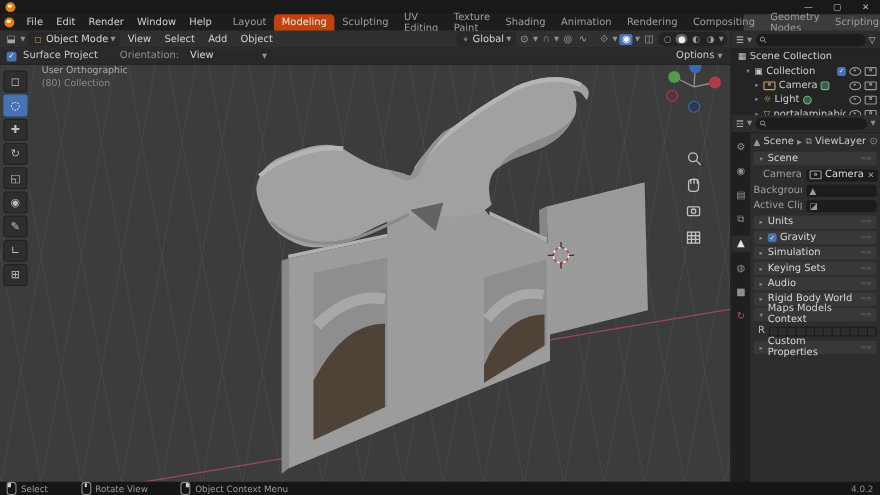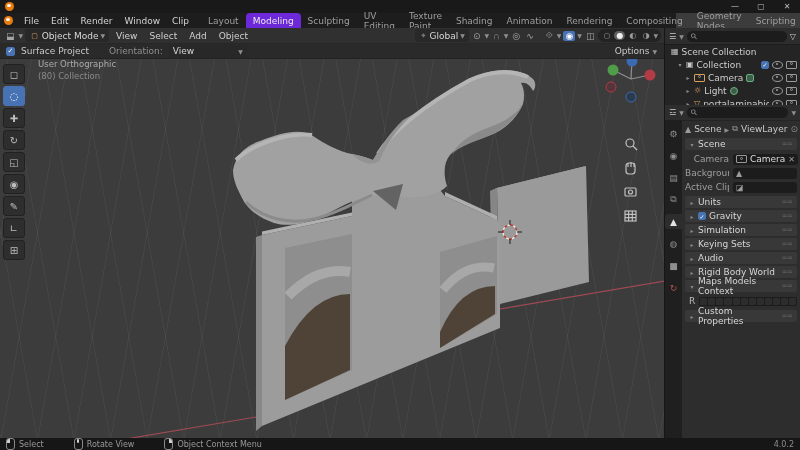--- a/index.html
+++ b/index.html
@@ -13,21 +13,21 @@
   .blender-logo::after{content:'';position:absolute;left:2px;top:2px;width:4px;height:3px;border-radius:50%;background:#fff;}
   .title-text{font-size:8.5px;color:#b9b9b9;white-space:nowrap;}
   .wincontrols{position:absolute;right:0;top:0;height:13px;display:flex;}
   .winbtn{width:26px;height:13px;display:flex;align-items:center;justify-content:center;color:#bdbdbd;font-size:8px;}
   
   .topbar{position:absolute;left:0;top:13px;width:676px;height:15px;background:#1d1d1d;
     display:flex;align-items:center;box-sizing:border-box;padding:0 4px;}
   .menuitem{padding:0 6px;color:#d2d2d2;}
   .wstabs{display:flex;margin-left:6px;height:15px;align-items:stretch;}
   .wstab{padding:0 7px;display:flex;align-items:center;color:#9f9f9f;border-radius:4px 4px 0 0;}
-  .wstab.active{background:#6d28d9;color:#eaeaea;}
+  .wstab.active{background:#c2410c;color:#eaeaea;}
   
   .viewport{position:absolute;left:0;top:28px;width:665px;height:410px;background:#3c3c3c;overflow:hidden;
     border-right:1px solid #161616;box-sizing:border-box;}
   .gridlayer{position:absolute;inset:0;
     background-image:
       repeating-linear-gradient(80deg, rgba(255,255,255,0.045) 0 1px, transparent 1px 36px),
       repeating-linear-gradient(100deg, rgba(255,255,255,0.045) 0 1px, transparent 1px 36px);}
   .vp-header{position:absolute;left:0;top:0;width:665px;height:16px;background:#303030;
     display:flex;align-items:center;padding:0 4px;box-sizing:border-box;gap:2px;border-bottom:1px solid #272727;}
   .vp-menu{padding:0 5px;color:#cfcfcf;}
@@ -115,21 +115,21 @@
       <span class="winbtn">✕</span>
     </div>
   </div>
 
   <div class="topbar">
     <span class="blender-logo"></span>
     <span class="menuitem">File</span>
     <span class="menuitem">Edit</span>
     <span class="menuitem">Render</span>
     <span class="menuitem">Window</span>
-    <span class="menuitem">Clip</span>
+    <span class="menuitem">Help</span>
     <div class="wstabs">
       <span class="wstab">Layout</span>
       <span class="wstab active">Modeling</span>
       <span class="wstab">Sculpting</span>
       <span class="wstab">UV Editing</span>
       <span class="wstab">Texture Paint</span>
       <span class="wstab">Shading</span>
       <span class="wstab">Animation</span>
       <span class="wstab">Rendering</span>
       <span class="wstab">Compositing</span>

